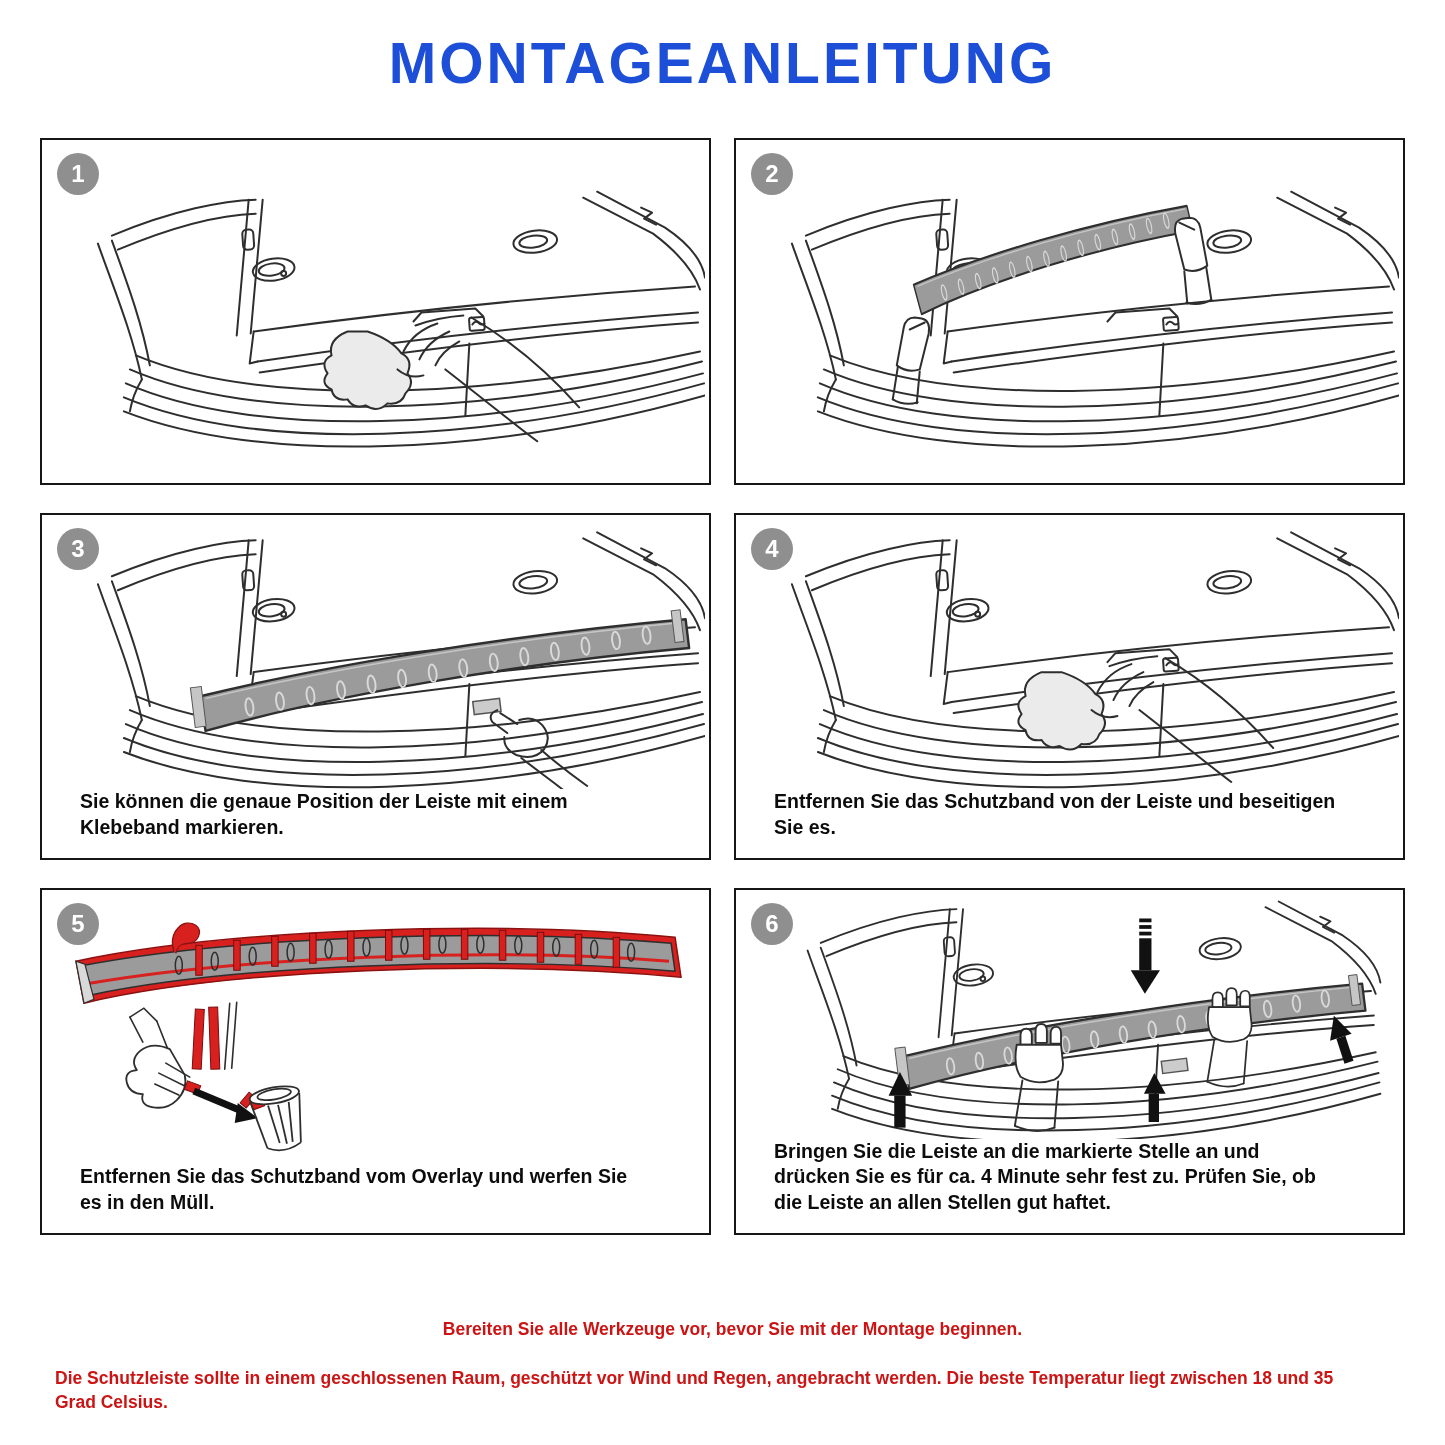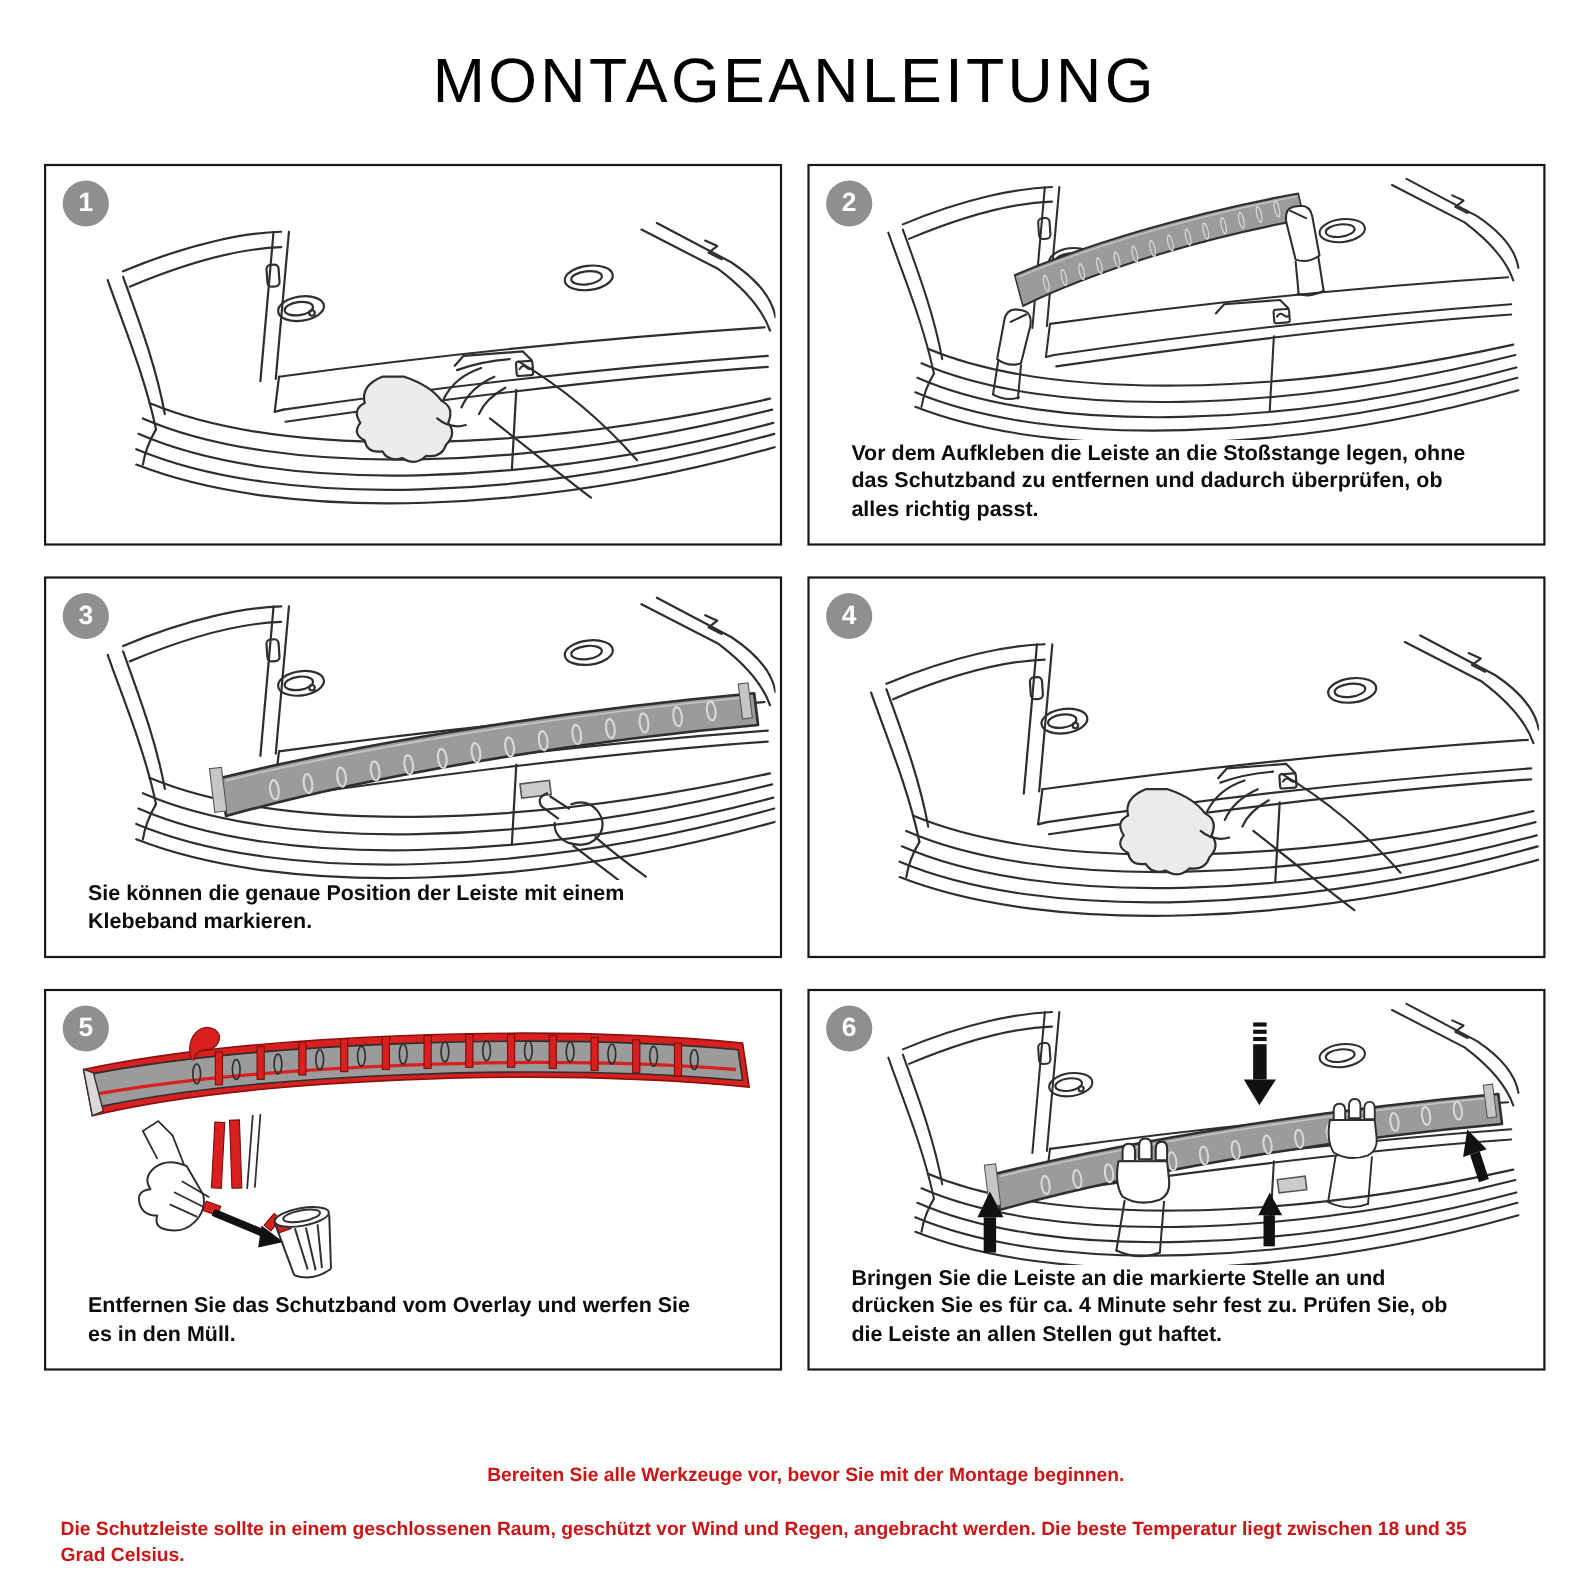--- a/index.html
+++ b/index.html
@@ -1,17 +1,17 @@
 <!DOCTYPE html>
 <html><head>
 <meta charset="utf-8">
 <style>
   html,body{margin:0;padding:0;background:#fff;}
   body{width:1445px;height:1445px;font-family:"Liberation Sans",sans-serif;position:relative;overflow:hidden;}
-  .title{padding-top:41px;text-align:center;font-size:57px;font-weight:normal;letter-spacing:3px;color:#000000;}
+  .title{padding-top:30px;text-align:center;font-size:57px;font-weight:bold;letter-spacing:3px;color:#1d4ed8;}
   .grid{display:grid;grid-template-columns:1fr 1fr;column-gap:23px;row-gap:28px;margin:42px 40px 0 40px;}
   .panel{position:relative;height:347px;border:2px solid #161616;background:#fff;display:flex;flex-direction:column;box-sizing:border-box;}
   .badge{position:absolute;top:13px;left:15px;width:42px;height:42px;border-radius:50%;background:#8f8f8f;color:#fff;
          font-size:24px;font-weight:bold;display:flex;align-items:center;justify-content:center;z-index:2;}
   .art{flex:1 1 auto;min-height:0;padding:4px 4px 0 4px;}
   .art svg{display:block;width:100%;height:100%;}
   .caption{font-size:19.5px;font-weight:bold;color:#0c0c0c;line-height:1.3;padding:0 14px 18px 38px;white-space:pre-line;}
   .footer-note{margin-top:84px;text-align:center;color:#cd1414;font-weight:bold;font-size:17.5px;margin-left:20px;}
   .footer-note2{margin-top:27px;text-align:left;color:#cd1414;font-weight:bold;font-size:17.5px;line-height:1.35;
                 padding:0 55px;white-space:pre-line;}
@@ -145,23 +145,20 @@
   <div class="panel">
     <div class="badge">2</div>
     <div class="art">
       <svg viewBox="0 0 660 260" preserveAspectRatio="xMidYMid meet">
         <use href="#car-art"></use>
         <use href="#strip-band" transform="translate(166,82) rotate(-13) scale(0.56,0.85)"></use>
         <use href="#pinch-hand" transform="translate(173,128)"></use>
         <use href="#pinch-hand" transform="translate(452,28) scale(-1,1)"></use>
       </svg>
     </div>
-    <div class="caption">Vor dem Aufkleben die Leiste an die Stoßstange legen, ohne
-das Schutzband zu entfernen und dadurch überprüfen, ob
-alles richtig passt.</div>
   </div>
 
   <div class="panel">
     <div class="badge">3</div>
     <div class="art">
       <svg viewBox="0 0 660 260" preserveAspectRatio="xMidYMid meet">
         <use href="#car-art"></use>
         <use href="#strip-on-sill"></use>
         <use href="#point-hand" transform="translate(452,186)"></use>
       </svg>
@@ -171,20 +168,22 @@
   </div>
 
   <div class="panel">
     <div class="badge">4</div>
     <div class="art">
       <svg viewBox="0 0 660 260" preserveAspectRatio="xMidYMid meet">
         <use href="#car-art"></use>
         <use href="#hand-cloth"></use>
       </svg>
     </div>
+    <div class="caption">Entfernen Sie das Schutzband von der Leiste und beseitigen
+Sie es.</div>
   </div>
 
   <div class="panel">
     <div class="badge">5</div>
     <div class="art">
       <svg viewBox="0 0 660 260" preserveAspectRatio="xMidYMid meet">
         <g transform="translate(30,26)">
           <path d="M0,36 C150,4 420,-6 600,12 L606,52 C420,34 150,44 8,78 Z" fill="#d8211f" stroke="#8a1210" stroke-width="1.5"></path>
           <path d="M8,40 C155,12 418,2 596,18 L600,46 C418,30 155,40 14,70 Z" fill="#9b9b9b" stroke="#2e2e2e" stroke-width="1.5"></path>
           <path d="M14,58 C165,32 418,22 594,36" fill="none" stroke="#d8211f" stroke-width="3"></path>

